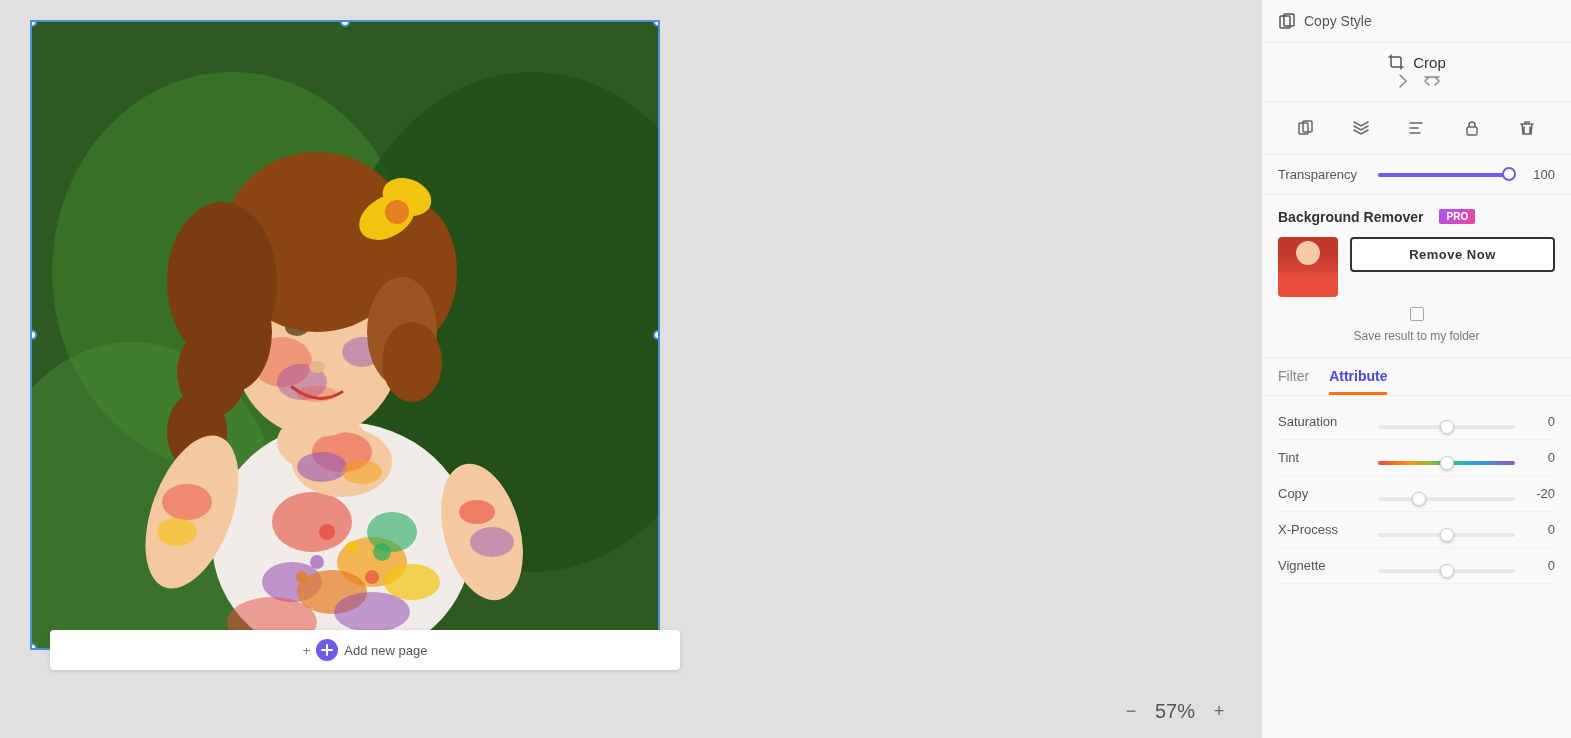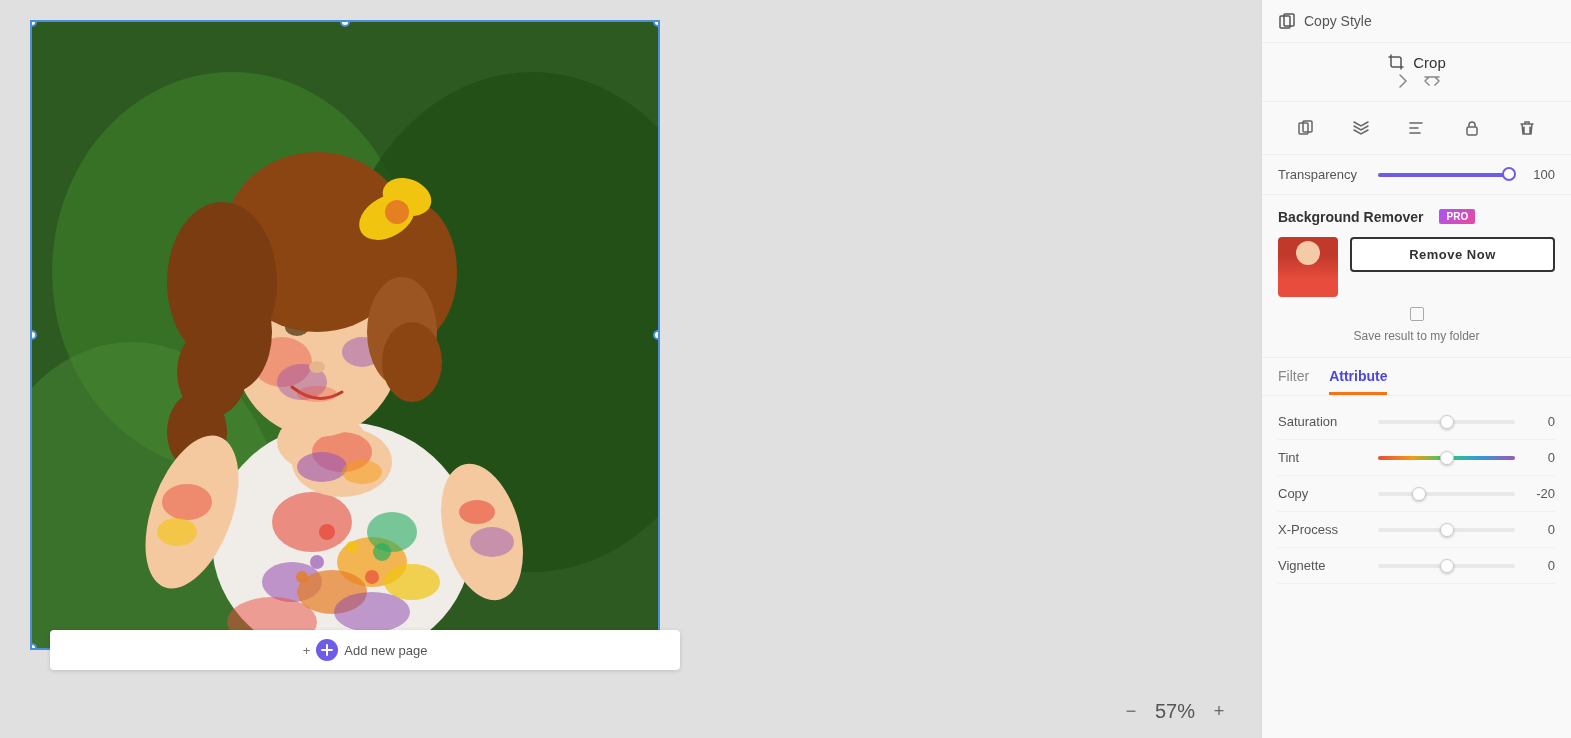--- a/index.html
+++ b/index.html
@@ -361,21 +361,21 @@
       font-weight: 600;
     }
 
     
     .attributes-section {
       padding: 8px 16px;
     }
 
     .attr-row {
       display: flex;
-      align-items: center;
+      align-items: flex-end;
       padding: 10px 0;
       border-bottom: 1px solid #f0f0f0;
       gap: 10px;
     }
 
     .attr-label {
       font-size: 13px;
       color: #555;
       min-width: 90px;
     }

